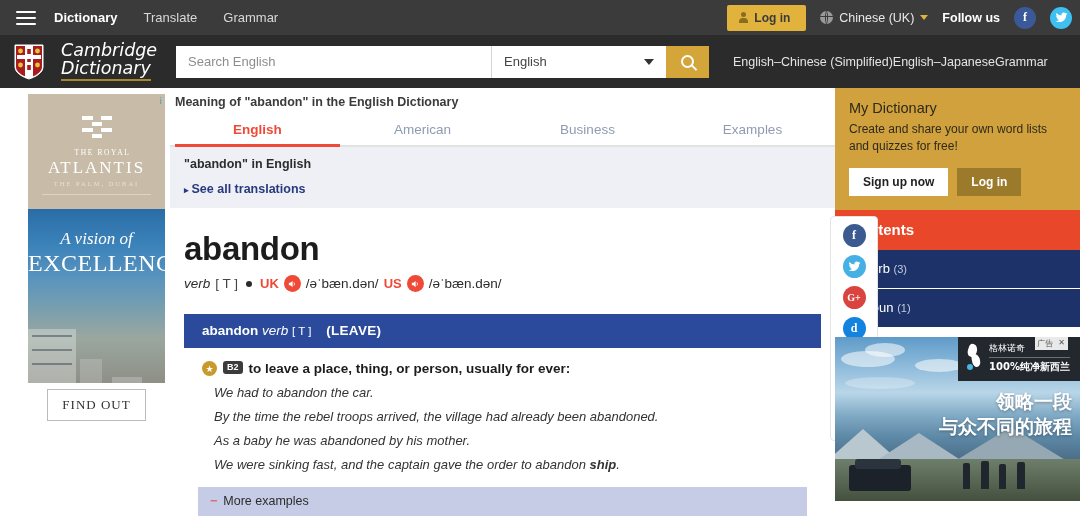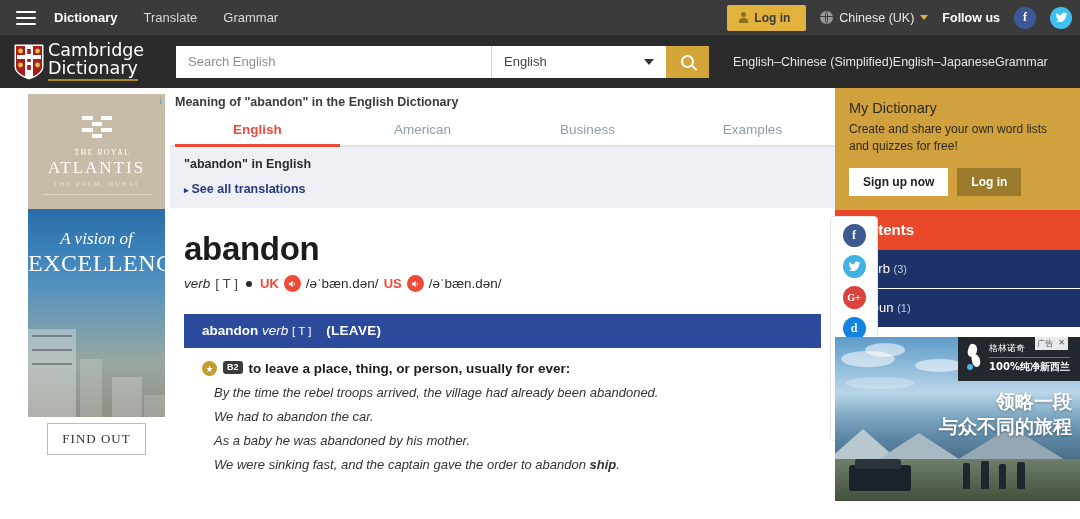--- a/index.html
+++ b/index.html
@@ -33,21 +33,21 @@
   .langsel { display: flex; align-items: center; gap: 6px; font-size: 12.5px; color: #e8e8e8; cursor: pointer; }
   .globe { width: 13px; height: 13px; border-radius: 50%; background: #9a9a9a; position: relative; }
   .globe::before { content:""; position:absolute; left:5px; top:0; width:3px; height:13px; border-radius:50%; border:1px solid #3b3b3b; box-sizing:border-box; }
   .globe::after { content:""; position:absolute; top:5px; left:0; width:13px; height:0; border-top:1px solid #3b3b3b; }
   .caret-d { width:0; height:0; border-left:4px solid transparent; border-right:4px solid transparent; border-top:5px solid #e2b33c; }
   .followus { font-size: 12.5px; font-weight: bold; color: #fff; }
   .soc { width: 22px; height: 22px; border-radius: 50%; display:flex; align-items:center; justify-content:center; color:#fff; font-size:12px; font-weight:bold; cursor:pointer; font-family:"Liberation Serif", serif; }
 
   
   .header { height: 53px; background: #2b2b2b; display: flex; align-items: center; position: relative; }
-  .brand { display:flex; align-items:center; gap:4px; margin-left:14px; width: 158px; }
+  .brand { display:flex; align-items:center; gap:17px; margin-left:14px; width: 158px; font-style: italic; }
   .crest { width: 30px; height: 36px; position:relative; }
   .brand-text { color:#fff; font-size: 17.5px; line-height: 1.02; font-family:"DejaVu Sans", sans-serif; }
   .brand-text .l2 { border-bottom: 2px solid #a8862e; padding-bottom:1px; display:inline-block; }
   .searchwrap { display:flex; height:32px; margin-left:4px; }
   .searchinput {
     width: 315px; background:#fff; border:none; outline:none;
     padding: 0 12px; font-size:13px; color:#666; font-family:"Liberation Sans", sans-serif;
   }
   .searchinput::placeholder { color:#8d8d8d; }
   .searchsel {
@@ -68,21 +68,21 @@
   .adleft { width:137px; margin-left:28px; position:relative; }
   .ad-label { position:absolute; right:2px; top:2px; font-size:9px; color:#3aa3c9; letter-spacing:1px; z-index:3; font-family:"DejaVu Sans", sans-serif;}
   .ad-top { background:#c8bca8; height:115px; position:relative; text-align:center; padding-top:20px; }
   .atl-logo { width:34px; height:26px; margin:0 auto 8px; position:relative; }
   .atl-logo i { position:absolute; background:#fff; display:block; }
   .atl-t1 { color:#fff; font-size:7.5px; letter-spacing:1.6px; font-family:"Liberation Serif", serif;padding-left:12px; }
   .atl-t2 { color:#fff; font-size:17px; letter-spacing:2px; font-family:"Liberation Serif", serif; margin-top:1px; }
   .atl-t3 { color:#e8e0d2; font-size:6.5px; letter-spacing:2px; font-family:"Liberation Serif", serif; margin-top:2px; }
   .atl-div { border-top:1px solid #ddd4c4; margin:7px 14px 5px; }
   .atl-t4 { color:#fff; font-size:8px; letter-spacing:1.2px; font-family:"Liberation Serif", serif;margin-top:22px; }
-  .ad-mid { height:208px; position:relative; overflow:hidden;
+  .ad-mid { height:174px; position:relative; overflow:hidden;
     background:linear-gradient(180deg,#2a6da6 0%,#3d84bb 22%,#5a94bd 40%,#7a9fae 58%,#9aa79f 74%,#8e8f86 100%); }
   .ad-mid .vtxt { color:#fff; font-family:"Liberation Serif", serif; text-align:center; padding-top:20px; position:relative; z-index:2;}
   .vtxt .v1 { font-style:italic; font-size:17px; }
   .vtxt .v2 { font-size:24px; letter-spacing:0.5px; margin-top:1px; }
   .bldg { position:absolute; background:rgba(255,255,255,.30); }
   .ad-bot { height:58px; background:#fff; text-align:center; padding-top:6px; }
   .findout { display:inline-block; border:1px solid #bbb; color:#333; font-size:13px; letter-spacing:1px; padding:7px 14px; font-family:"Liberation Serif", serif; }
 
   
   .center { width: 665px; flex:none; }
@@ -319,25 +319,28 @@
           <span class="grm">[ T ]</span>
           <span class="leave">(LEAVE)</span>
         </div>
 
         <div class="defrow">
           <span class="star">★</span>
           <span class="b2">B2</span>
           <span class="deftext">to leave a place, thing, or person, usually for ever:</span>
         </div>
 
+        <div class="example">We had to abandon the car.</div>
         <div class="example">By the time the rebel troops arrived, the village had already been abandoned.</div>
-        <div class="example">We had to abandon the car.</div>
         <div class="example">As a baby he was abandoned by his mother.</div>
         <div class="example"><span>We were sinking fast, and the captain gave the order to abandon </span><b>ship</b><span>.</span></div>
 
+        <div class="moreex">
+          <span class="minus">−</span><span>More examples</span>
+        </div>
       </div>
 
       <div class="sharerail">
         <div class="srbtn" style="background:#3b5a8f">f</div>
         <div class="srbtn" style="background:#45b0e3">
           <svg viewBox="0 0 24 24" width="13" height="13">
               <path fill="#fff" d="M23 4.9a9 9 0 0 1-2.6.7 4.5 4.5 0 0 0 2-2.5 9 9 0 0 1-2.9 1.1 4.5 4.5 0 0 0-7.7 4.1A12.8 12.8 0 0 1 2.5 3.6a4.5 4.5 0 0 0 1.4 6 4.5 4.5 0 0 1-2-.6 4.5 4.5 0 0 0 3.6 4.4 4.5 4.5 0 0 1-2 .1 4.5 4.5 0 0 0 4.2 3.1A9 9 0 0 1 1 18.5a12.7 12.7 0 0 0 6.9 2c8.3 0 12.8-6.9 12.8-12.8v-.6A9 9 0 0 0 23 4.9z"></path>
             </svg>
         </div>
         <div class="srbtn" style="background:#d9443f;font-size:10px">G+</div>

